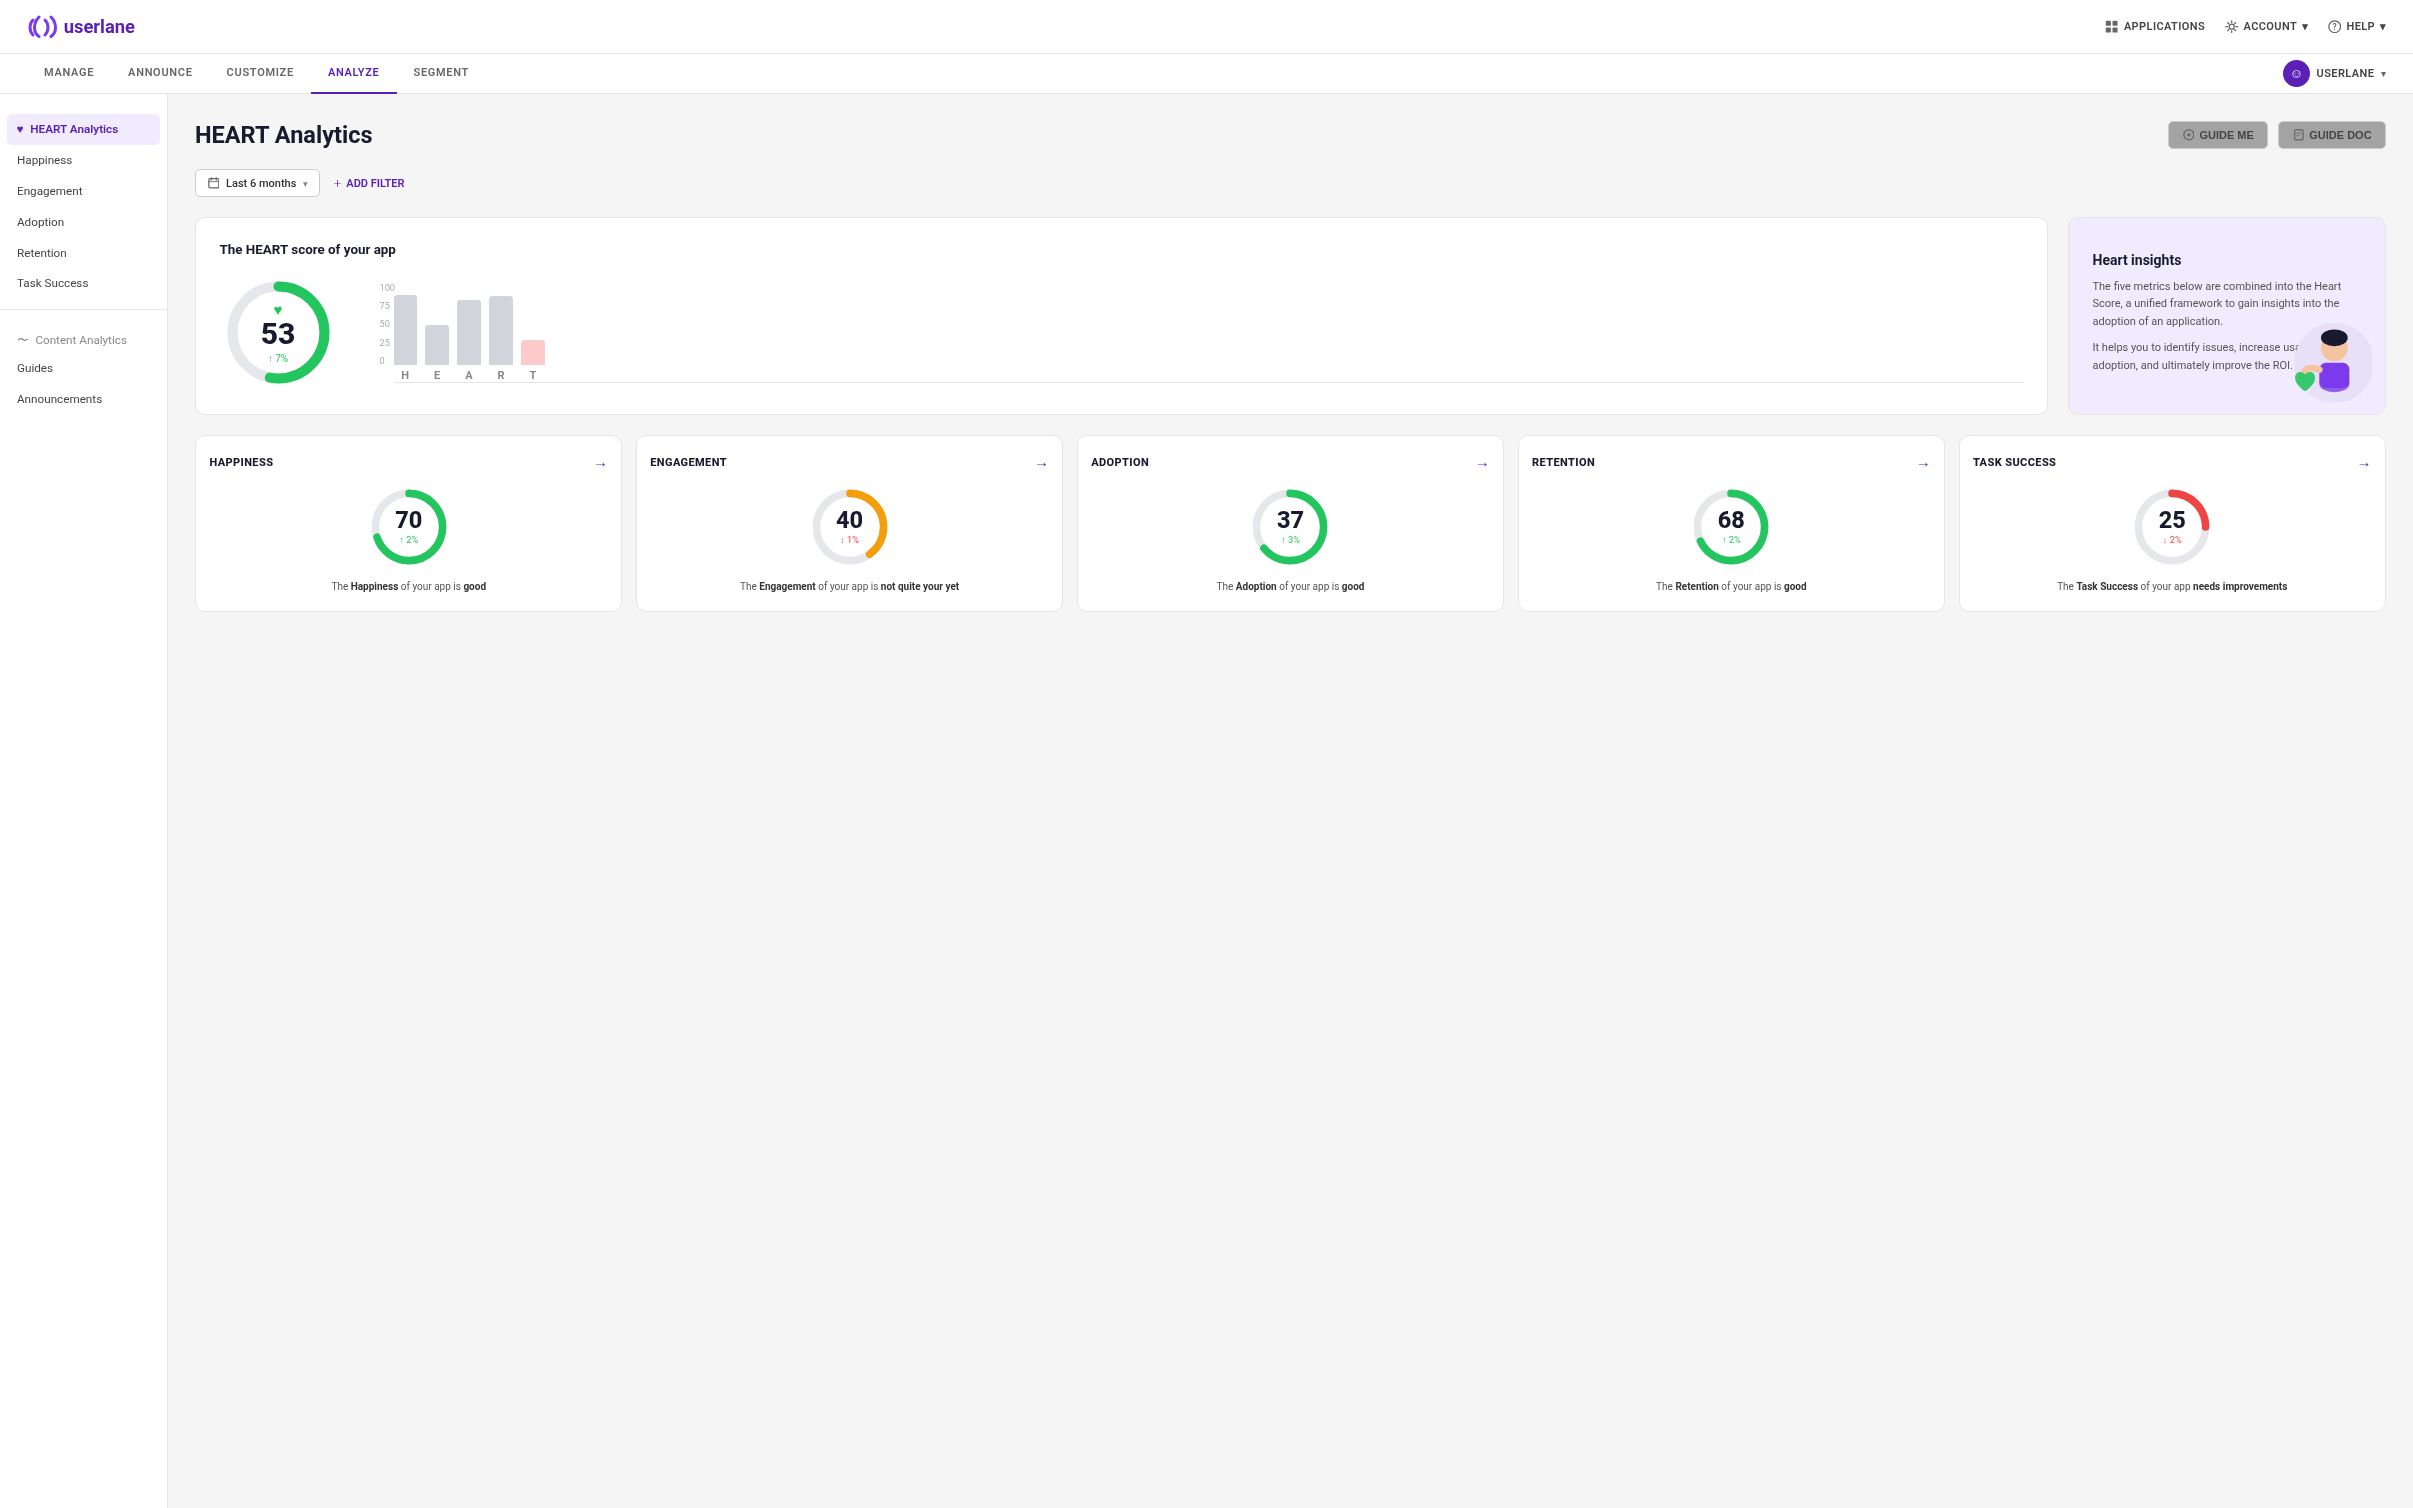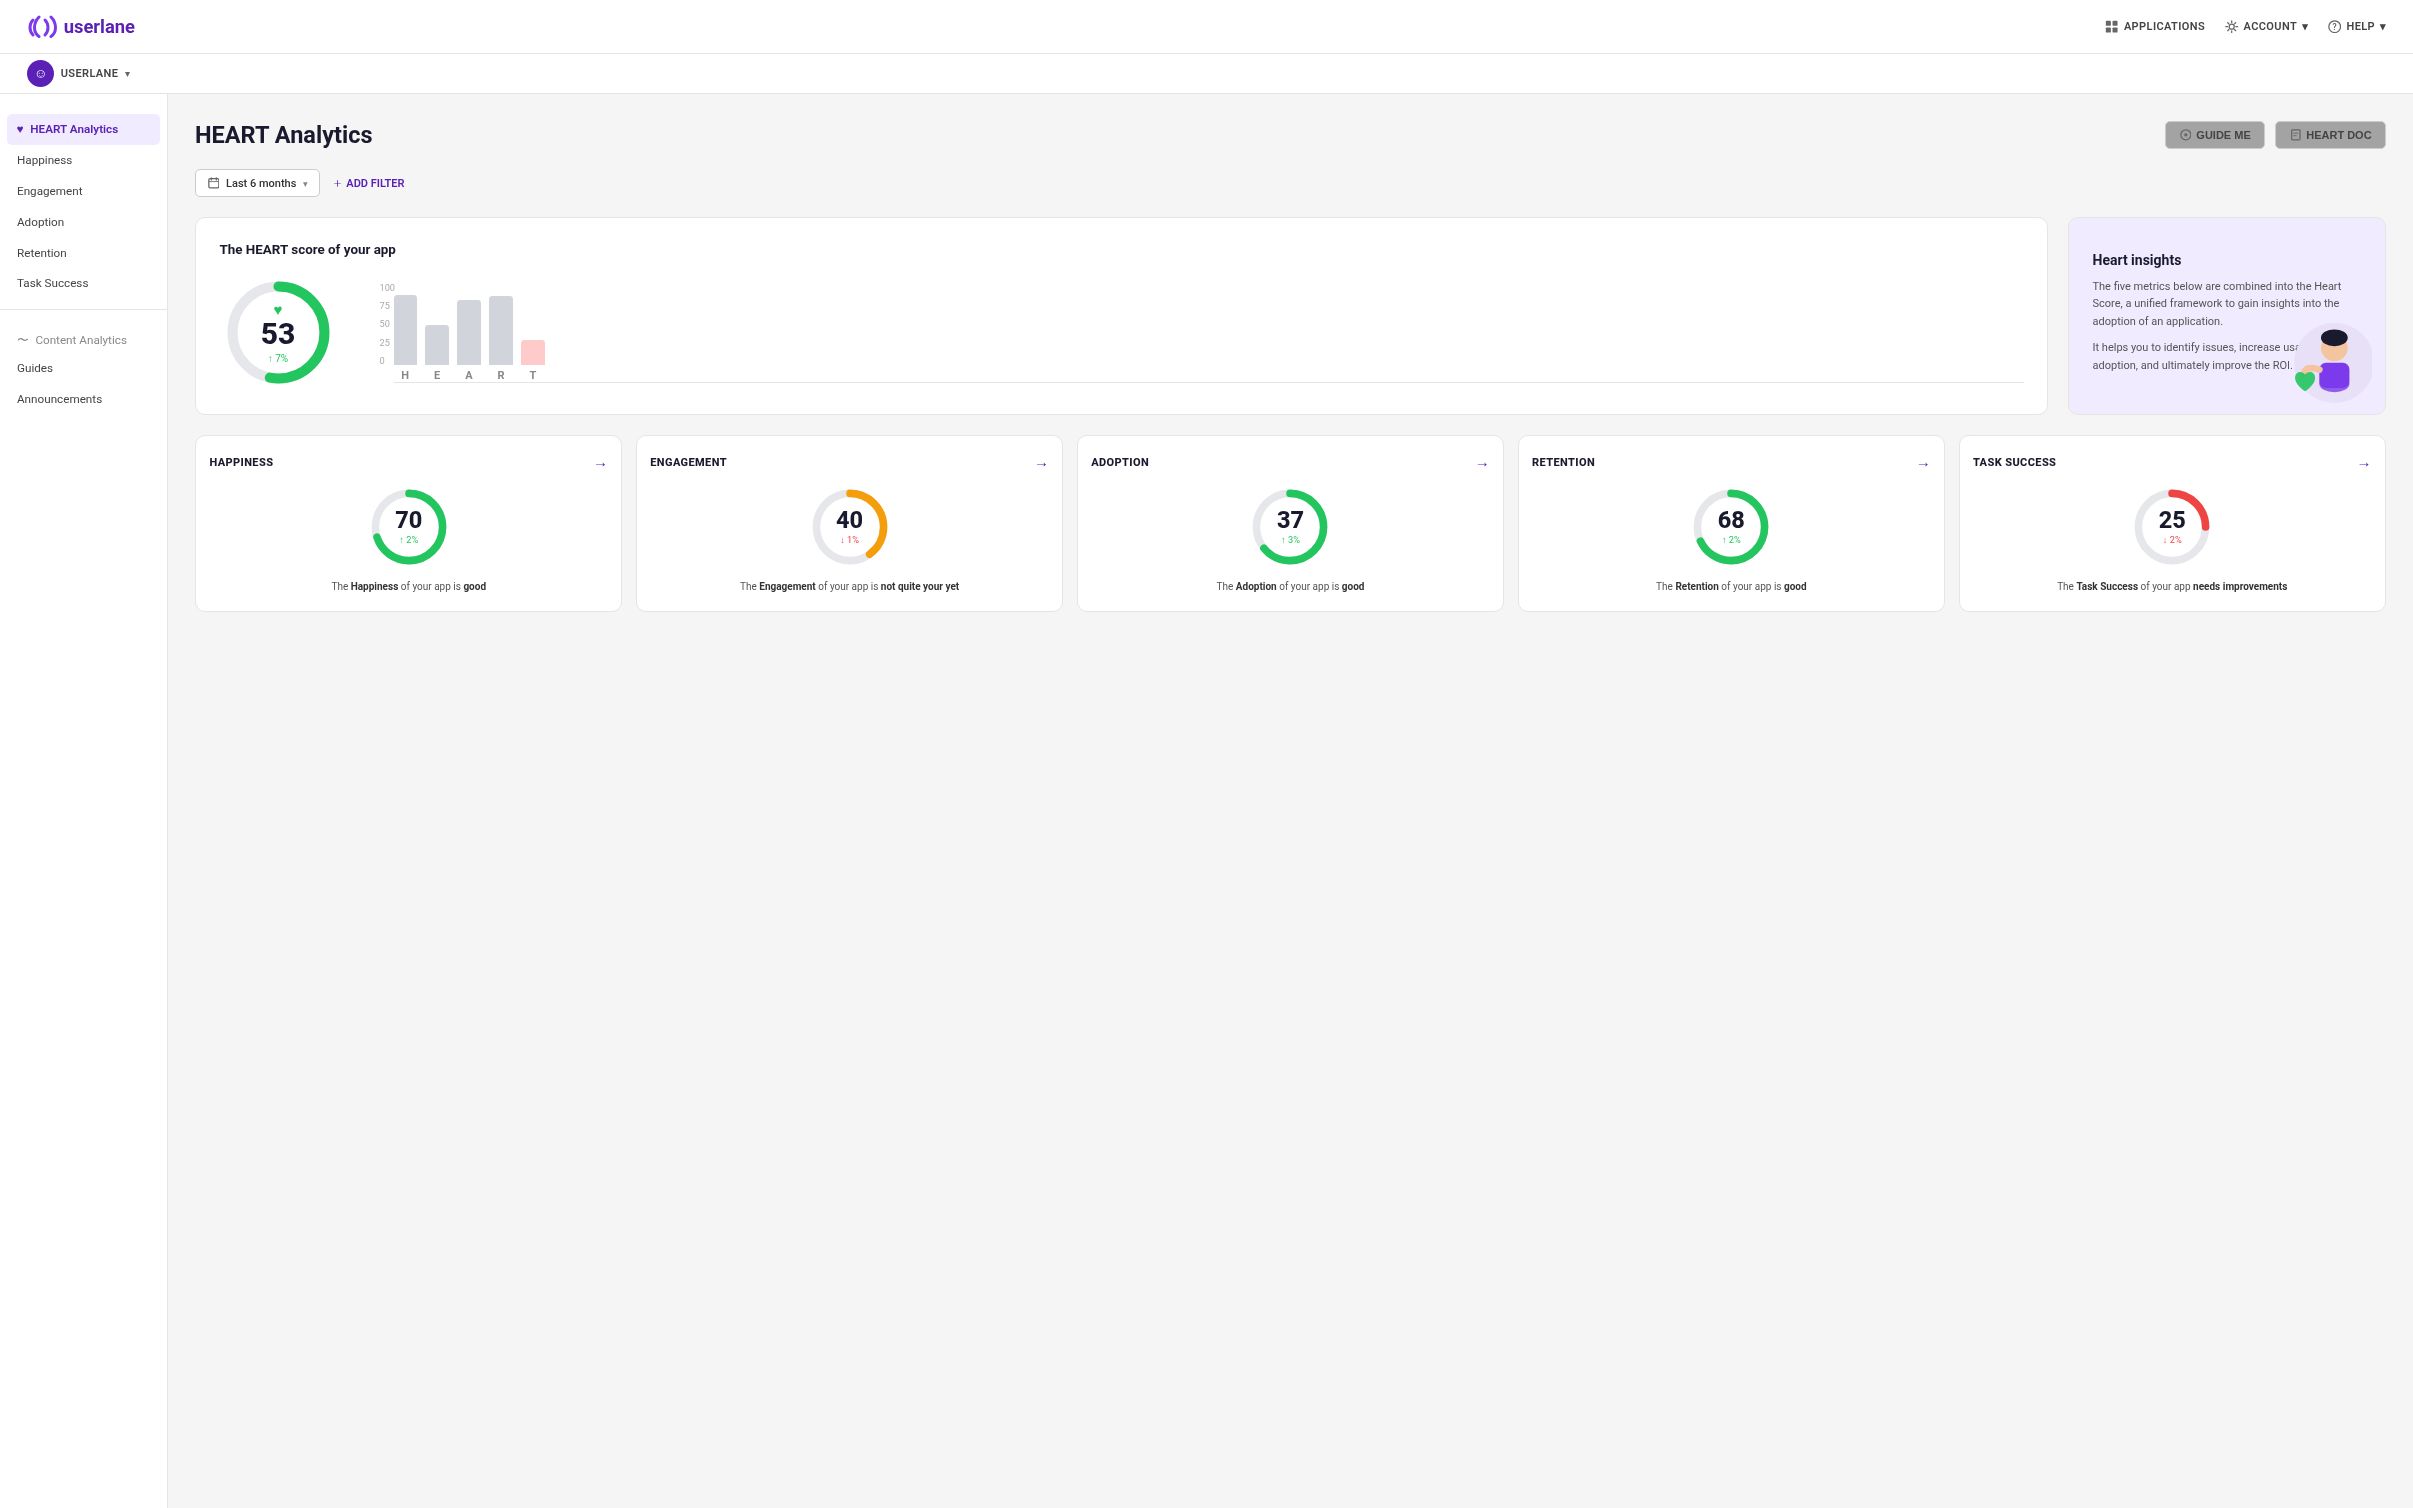--- a/index.html
+++ b/index.html
@@ -118,20 +118,27 @@
           <circle cx="8" cy="8" r="7" stroke="#666" stroke-width="1.5"></circle>
           <text x="8" y="12" text-anchor="middle" font-size="10" fill="#666">?</text>
         </svg>
       <span>HELP</span>
       <span>▾</span>
     </div>
   </div>
 </nav>
 
 <nav class="second-nav">
+  <div class="nav-links">
+    <div class="nav-link">MANAGE</div>
+    <div class="nav-link">ANNOUNCE</div>
+    <div class="nav-link">CUSTOMIZE</div>
+    <div class="nav-link active">ANALYZE</div>
+    <div class="nav-link">SEGMENT</div>
+  </div>
   <div class="user-menu">
     <div class="user-avatar">☺</div>
     <span class="user-name">USERLANE</span>
     <span style="color:#666; font-size:10px;">▾</span>
   </div>
 </nav>
 
 <div class="layout">
 
   <aside class="sidebar">
@@ -180,21 +187,21 @@
               <circle cx="7" cy="7" r="2" fill="#666"></circle>
             </svg>
           <span>GUIDE ME</span>
         </button>
         <button class="header-btn">
           <svg width="11.7" height="11.7" viewBox="0 0 14 14" fill="none">
               <rect x="2" y="1" width="10" height="12" rx="1" stroke="#666" stroke-width="1.5"></rect>
               <line x1="4" y1="5" x2="10" y2="5" stroke="#666" stroke-width="1"></line>
               <line x1="4" y1="8" x2="8" y2="8" stroke="#666" stroke-width="1"></line>
             </svg>
-          <span>HEART DOC</span>
+          <span>GUIDE DOC</span>
         </button>
       </div>
     </div>
 
     <div class="filter-bar">
       <div class="date-filter">
         <svg width="11.7" height="11.7" viewBox="0 0 14 14" fill="none">
             <rect x="1" y="2" width="12" height="11" rx="1.5" stroke="#666" stroke-width="1.5"></rect>
             <line x1="1" y1="5.5" x2="13" y2="5.5" stroke="#666" stroke-width="1"></line>
             <line x1="4" y1="1" x2="4" y2="3.5" stroke="#666" stroke-width="1.5" stroke-linecap="round"></line>

